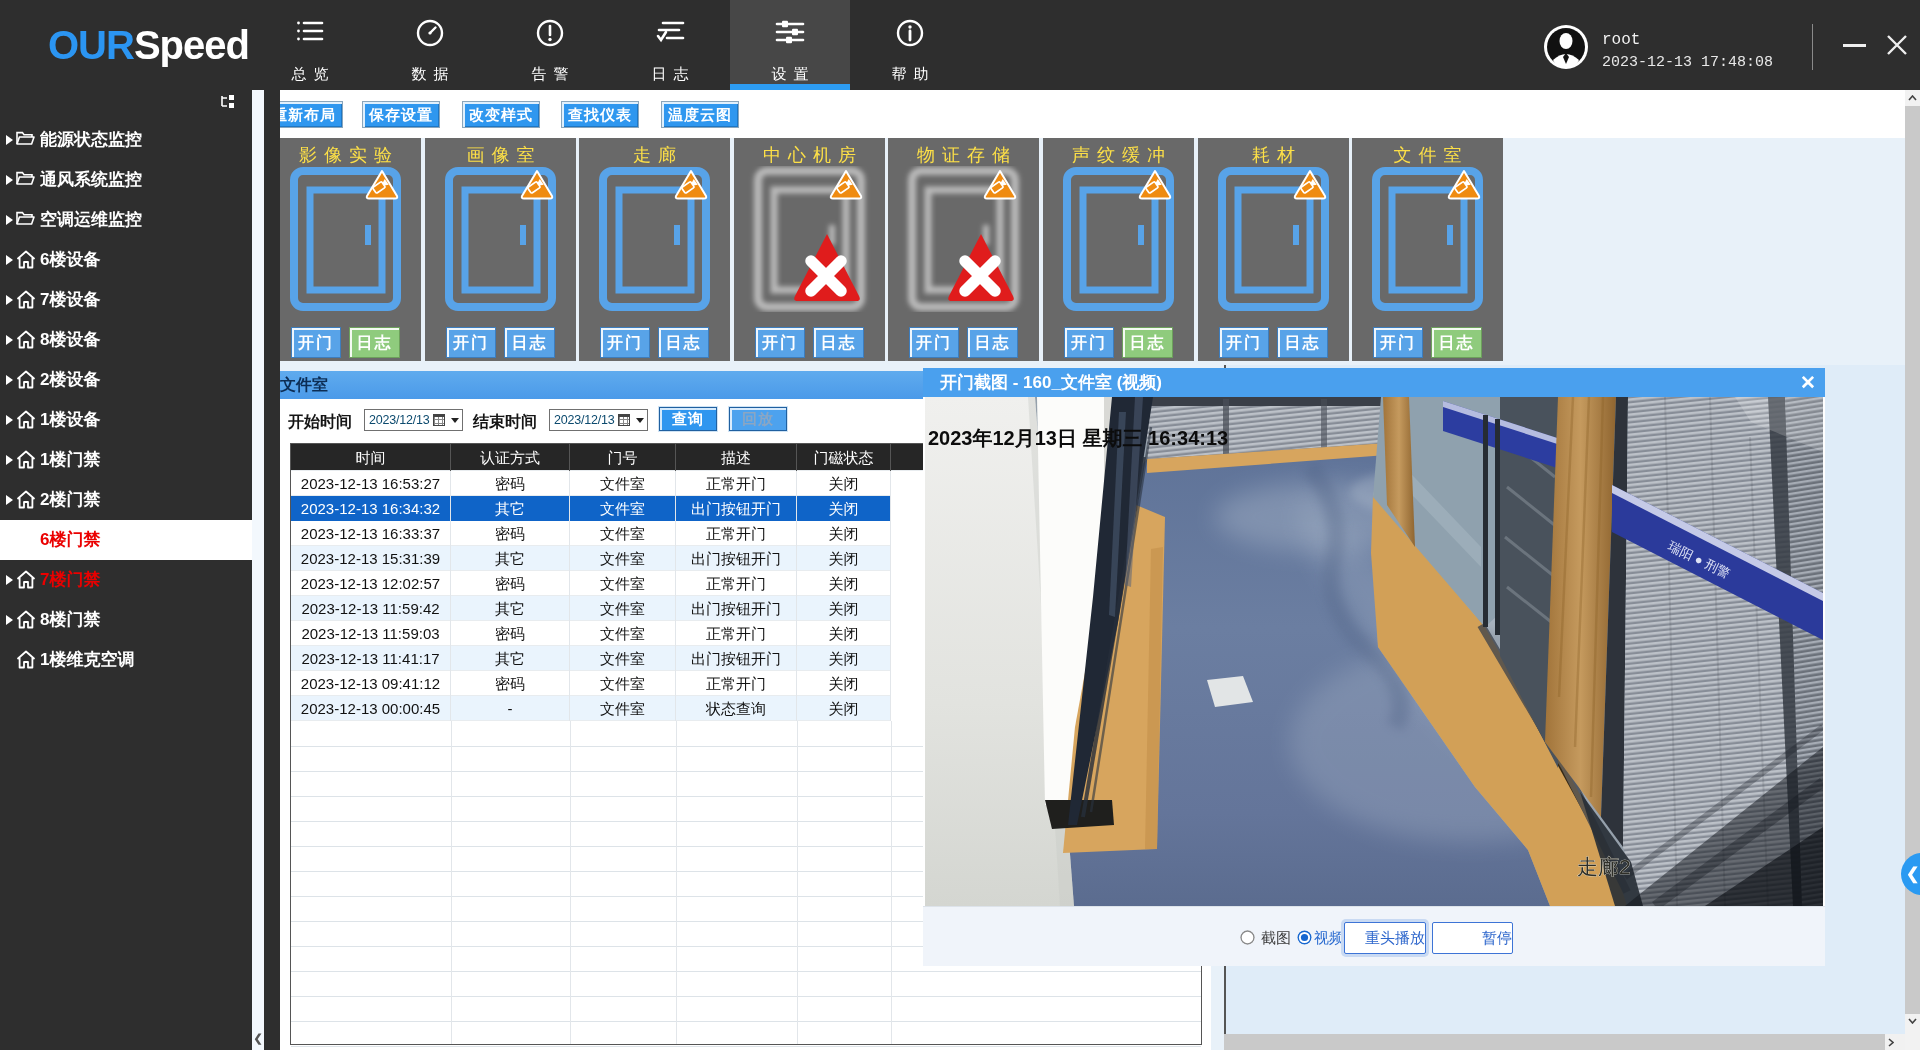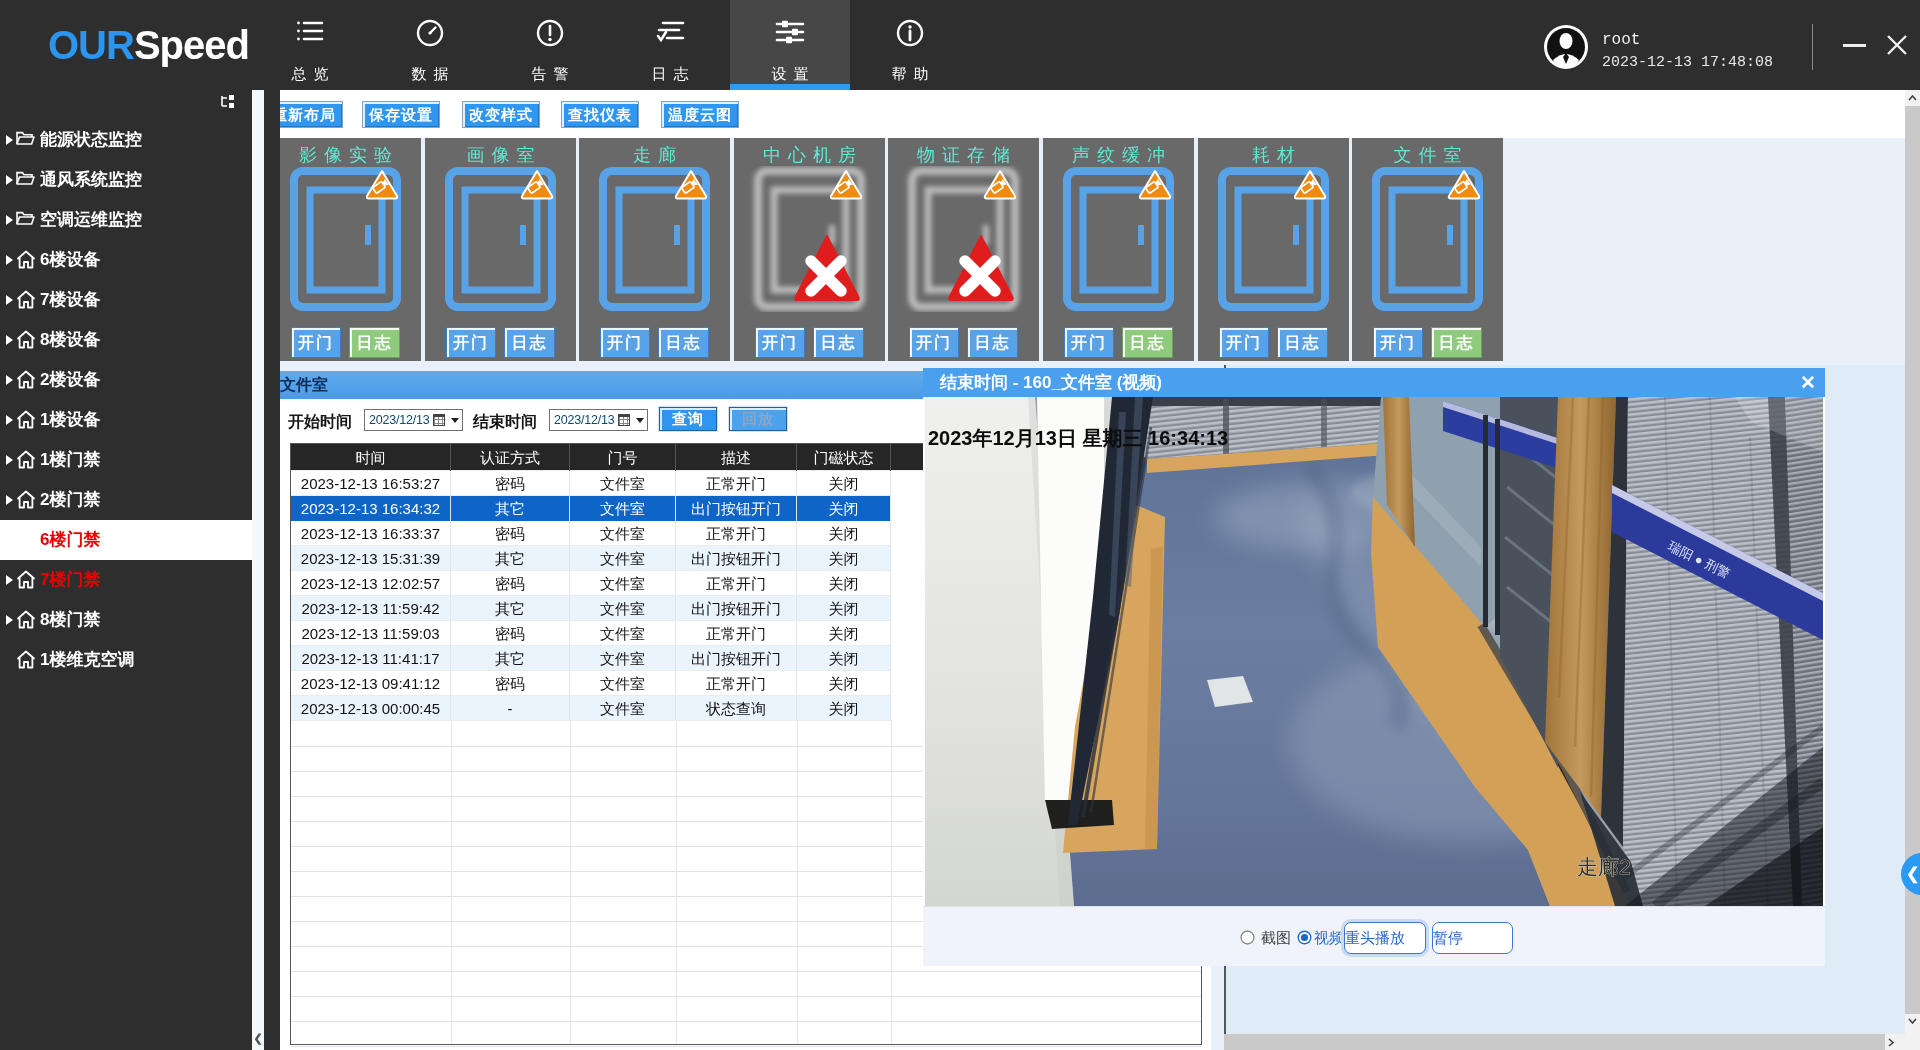--- a/index.html
+++ b/index.html
@@ -34,21 +34,21 @@
   #sidestrip { position:absolute; left:252px; top:90px; width:12px; height:960px; background:#f3f8fd; z-index:5; }
   #sidestrip .coll { position:absolute; left:0px; top:940px; width:12px; height:16px; color:#555; font-size:11px; font-weight:bold; line-height:16px; text-align:center; }
 
   
   #main { position:absolute; left:264px; top:90px; width:1641px; height:960px; background:#e8f1f9; }
   #toolband { position:absolute; left:0; top:0; width:1641px; height:48px; background:#fff; }
   .toolbtn { position:absolute; top:11px; width:78px; height:27px; background:#2f97ef; color:#fff; font-size:15px; font-weight:bold; text-align:center; line-height:25px; border:1px solid #8aa6bc; box-shadow:inset 2px 2px 0 rgba(255,255,255,.85), inset -1px -1px 0 rgba(0,60,120,.35); letter-spacing:1px; }
 
   
   .card { position:absolute; top:48px; width:151px; height:223px; background:#696969; }
-  .card .ttl { position:absolute; top:5px; width:100%; text-align:center; color:#5eead4; font-size:18px; letter-spacing:7px; text-indent:7px; }
+  .card .ttl { position:absolute; top:5px; width:100%; text-align:center; color:#fde047; font-size:18px; letter-spacing:7px; text-indent:7px; }
   .doorwrap { position:absolute; left:0; top:28px; width:151px; height:146px; }
   .btn-km, .btn-rz { position:absolute; top:189px; width:50px; height:31px; color:#fff; font-size:16px; font-weight:bold; text-align:center; line-height:29px; letter-spacing:2px; border:1px solid #4a7doc; }
   .btn-km { left:21px; background:#58a3e8; border:1px solid #3d7dbd; box-shadow:inset 2px 2px 0 rgba(255,255,255,.9); }
   .btn-rz { left:79px; width:51px; background:#58a3e8; border:1px solid #3d7dbd; box-shadow:inset 2px 2px 0 rgba(255,255,255,.9); }
   .btn-rz.green { background:#8fcb7d; border-color:#6da05c; }
 
   
   #panel { position:absolute; left:2px; top:281px; width:945px; height:679px; background:#fff; }
   #panelhead { position:absolute; left:0; top:0; width:945px; height:28px; background:linear-gradient(#5fabee,#4b9ae9); color:#0c2d55; font-size:16px; font-weight:bold; line-height:28px; padding-left:14px; }
   .flabel { position:absolute; top:41px; font-size:16px; font-weight:bold; color:#151515; }
@@ -76,21 +76,21 @@
   #hthumb { position:absolute; left:0; top:0; width:661px; height:16px; background:#c9c9c9; }
 
   
   #modal { position:absolute; left:923px; top:368px; width:902px; height:598px; z-index:40; background:#fff; }
   #mtitle { position:absolute; left:0; top:0; width:902px; height:29px; background:#4aa0ee; color:#fff; font-size:17px; font-weight:bold; line-height:29px; padding-left:17px; }
   #mclose { position:absolute; right:9px; top:0px; color:#fff; font-size:19px; font-weight:bold; line-height:29px; }
   #mphoto { position:absolute; left:2px; top:29px; width:898px; height:509px; overflow:hidden; }
   #mfoot { position:absolute; left:0; top:538px; width:902px; height:60px; background:#f0f4fa; border-top:1px solid #dde3ea; }
   .radio { position:absolute; top:23px; width:15px; height:15px; border-radius:50%; }
   .rlab { position:absolute; top:22px; font-size:15px; }
-  .mbtn { position:absolute; top:15px; height:32px; background:#fff; border:1px solid #3d74d6; border-radius:7px; color:#2d66cc; font-size:15px; text-align:left; line-height:30px; }
+  .mbtn { position:absolute; top:15px; height:32px; background:#fff; border:1px solid #3d74d6; border-radius:2px; color:#2d66cc; font-size:15px; text-align:right; line-height:30px; }
 
   
   #vscroll { position:absolute; left:1905px; top:90px; width:15px; height:960px; background:#f2f2f2; z-index:50; }
   #vthumb { position:absolute; left:0; top:16px; width:15px; height:908px; background:#c9c9c9; }
   #bluecirc { position:absolute; left:1901px; top:853px; width:42px; height:42px; border-radius:50%; background:#2a9af2; z-index:60; color:#fff; font-size:16px; font-weight:bold; line-height:42px; text-indent:5px; }
 </style>
 </head>
 <body>
 
 <div id="topbar">
@@ -641,21 +641,21 @@
     <div class="gcol" style="left:160px;top:277px;height:323px"></div>
     <div class="gcol" style="left:279px;top:277px;height:323px"></div>
     <div class="gcol" style="left:385px;top:277px;height:323px"></div>
     <div class="gcol" style="left:506px;top:277px;height:323px"></div>
     <div class="gcol" style="left:600px;top:277px;height:323px"></div>
   </div>
   </div>
 </div>
 
 <div id="modal">
-  <div id="mtitle">结束时间 - 160_文件室 (视频)</div>
+  <div id="mtitle">开门截图 - 160_文件室 (视频)</div>
   <div id="mclose">✕</div>
   <div id="mphoto"><svg width="898" height="509" viewBox="0 0 898 509">
 <defs>
   <linearGradient id="floorG" x1="0" y1="0" x2="0" y2="1">
     <stop offset="0" stop-color="#5f7398"></stop>
             <stop offset="0.4" stop-color="#6b7ea1"></stop>
             <stop offset="0.8" stop-color="#64759a"></stop>
             <stop offset="1" stop-color="#5b6c8f"></stop>
   </linearGradient>
   <linearGradient id="wallL" x1="0" y1="0" x2="0" y2="1">

